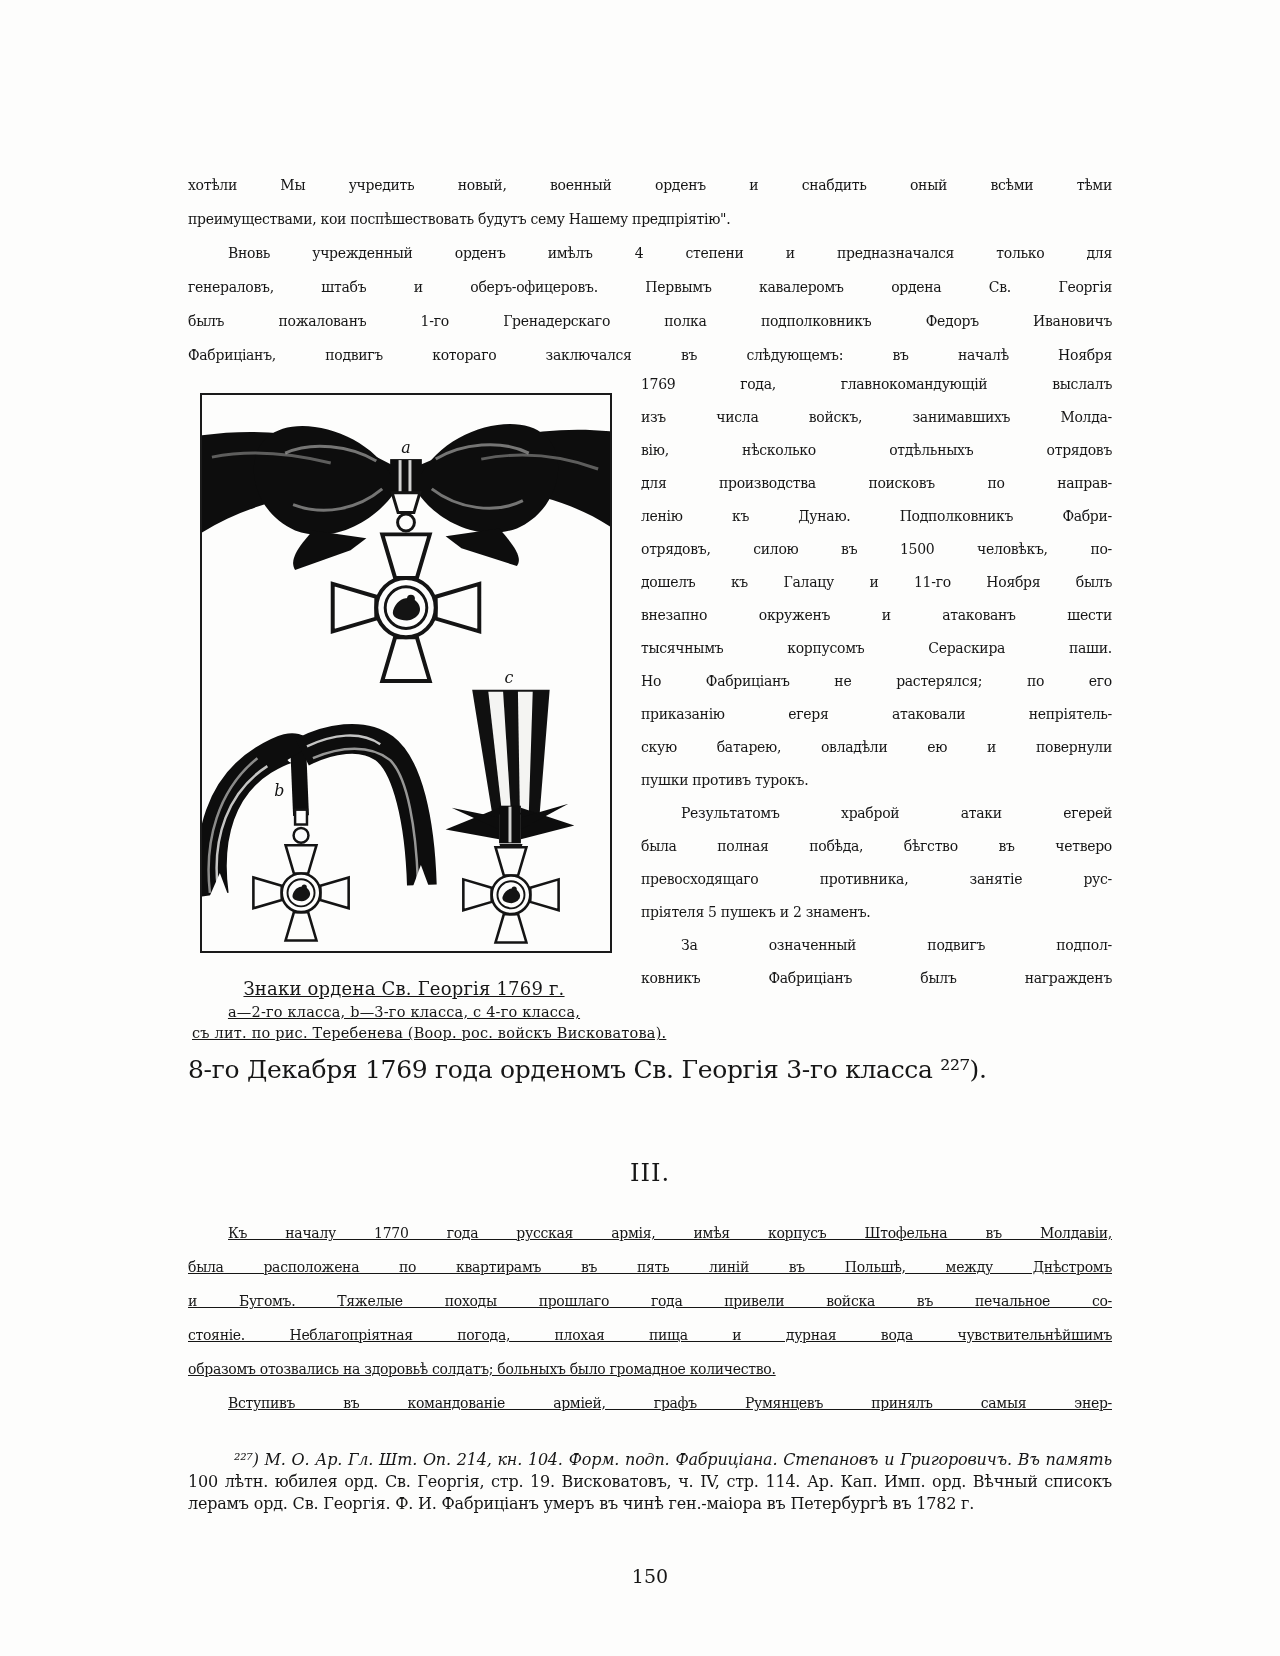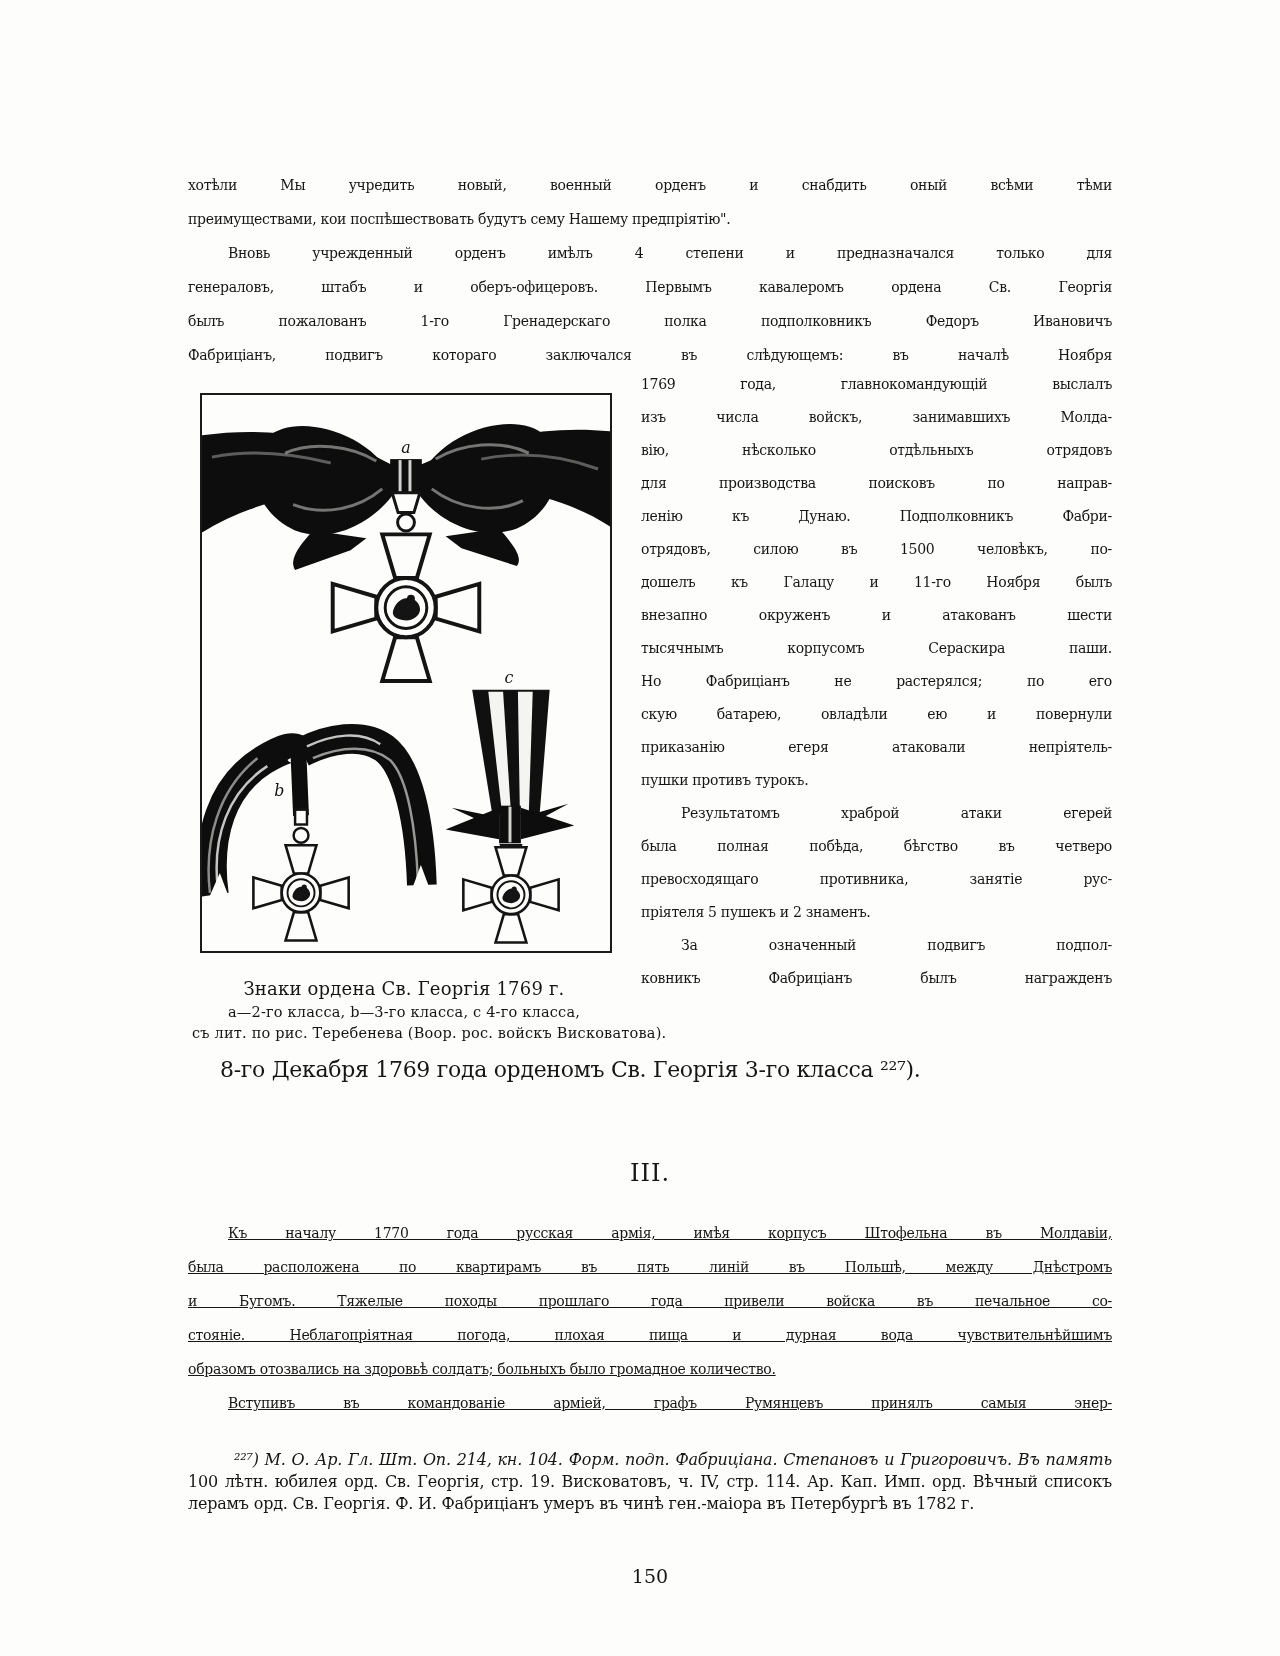--- a/index.html
+++ b/index.html
@@ -16,21 +16,21 @@
   
   .body-text .ln{
     height:34px;line-height:34px;font-size:14px;letter-spacing:-0.3px;
     text-align:justify;text-align-last:justify;text-justify:inter-word;
     overflow:hidden;white-space:normal;
   }
   .rc .ln{height:33px;line-height:33px;}
   .ln.l{text-align-last:left;}
   .ln.ind{text-indent:40px;}
   .cont-line{
-    height:34px;line-height:34px;font-size:22px;letter-spacing:-0.3px;white-space:nowrap;margin-left:32px;
+    height:34px;line-height:34px;font-size:25px;letter-spacing:-0.3px;white-space:nowrap;
   }
   .heading{
     width:924px;text-align:center;font-size:24px;line-height:30px;letter-spacing:1px;
   }
   
   .figure-frame{
     width:412px;height:560px;border:2px solid #1a1a1a;box-sizing:border-box;background:#fdfdfc;
   }
   .figure-frame svg{display:block;width:100%;height:100%;}
   .cap .ln{text-align:center;text-align-last:center;white-space:nowrap;overflow:visible;}
@@ -137,39 +137,39 @@
         <text class="fig-label" x="310" y="288" text-anchor="middle" fill="#141414">c</text>
       </g>
 
       <g>
         <polygon points="302,452 322,452 317,470 307,470" fill="#fdfdfc" stroke="#141414" stroke-width="2.5"></polygon>
         <use href="#gcross" transform="translate(312,502) scale(0.65)"></use>
       </g>
     </svg>
   </div>
 
-  <div class="block cap" style="left:192px;top:976px;width:424px;">
+  <div class="block cap" style="left:192px;top:976px;width:424px;text-decoration:underline;">
       <div class="ln cap1">Знаки ордена Св. Георгія 1769 г.</div>
       <div class="ln cap2">a—2-го класса, b—3-го класса, c 4-го класса,</div>
       <div class="ln cap2">съ лит. по рис. Теребенева (Воор. рос. войскъ Висковатова).</div>
     </div>
 
   <div class="block body-text rc" style="left:641px;top:368px;width:471px;">
       <div class="ln j">1769 года, главнокомандующій выслалъ</div>
       <div class="ln j">изъ числа войскъ, занимавшихъ Молда-</div>
       <div class="ln j">вію, нѣсколько отдѣльныхъ отрядовъ</div>
       <div class="ln j">для производства поисковъ по направ-</div>
       <div class="ln j">ленію къ Дунаю. Подполковникъ Фабри-</div>
       <div class="ln j">отрядовъ, силою въ 1500 человѣкъ, по-</div>
       <div class="ln j">дошелъ къ Галацу и 11-го Ноября былъ</div>
       <div class="ln j">внезапно окруженъ и атакованъ шести</div>
       <div class="ln j">тысячнымъ корпусомъ Сераскира паши.</div>
       <div class="ln j">Но Фабриціанъ не растерялся; по его</div>
+      <div class="ln j">приказанію егеря атаковали непріятель-</div>
       <div class="ln j">скую батарею, овладѣли ею и повернули</div>
-      <div class="ln j">приказанію егеря атаковали непріятель-</div>
       <div class="ln l">пушки противъ турокъ.</div>
       <div class="ln j ind">Результатомъ храброй атаки егерей</div>
       <div class="ln j">была полная побѣда, бѣгство въ четверо</div>
       <div class="ln j">превосходящаго противника, занятіе рус-</div>
       <div class="ln l">пріятеля 5 пушекъ и 2 знаменъ.</div>
       <div class="ln j ind">За означенный подвигъ подпол-</div>
       <div class="ln j">ковникъ Фабриціанъ былъ награжденъ</div>
     </div>
 
   <div class="block cont-line" style="left:188px;top:1053px;width:924px;">8-го Декабря 1769 года орденомъ Св. Георгія 3-го класса ²²⁷).</div>

